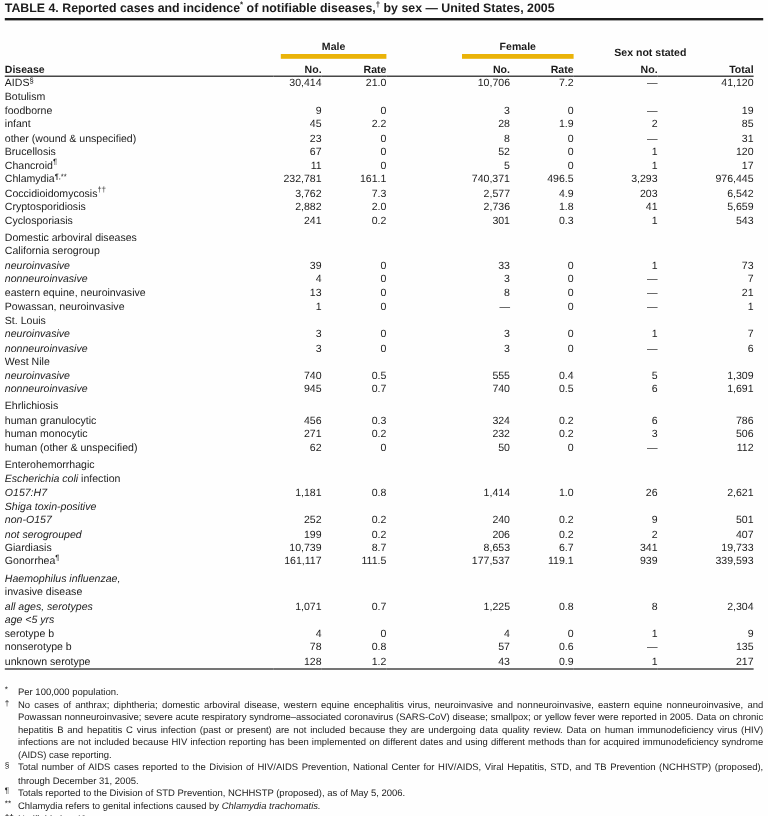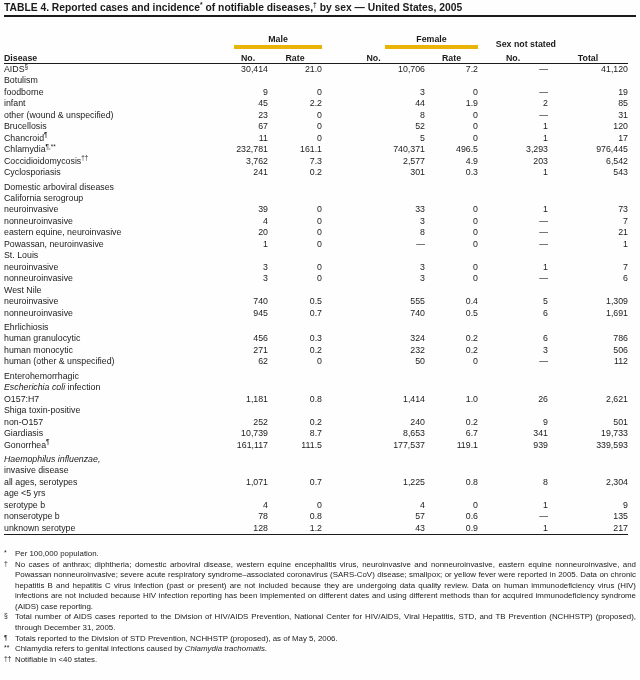--- a/index.html
+++ b/index.html
@@ -26,33 +26,33 @@
   thead th { font-weight:bold; font-size:8.8px; vertical-align:bottom; }
   tr.ghead th { height:13px; }
   .grp-ul {
     display:inline-block; text-align:center;
     border-bottom:4px solid #eab308; padding-bottom:1px;margin-top:10px;
   }
   .grp-male { width:88px; }
   .grp-female { width:93px; }
   th.g-right { text-align:right; }
   th.sns-h { text-align:right; }
-  .sns-span { position:relative; left:8px; }
+  .sns-span { position:relative; left:24px; }
   tr.chead th { border-bottom:1.8px solid #1b1b1b; height:14px; }
-  tr.chead th.num { }
+  tr.chead th.num { text-align:right; }
   tr.chead th.disease { text-align:left; padding-left:0;margin-left:48px; }
 
   tbody td { font-size:8.8px; line-height:11.45px; }
   td.num { text-align:right; }
   td.disease { overflow:visible; }
   td.disease sup { font-size:6.3px; line-height:0; position:relative; top:0.5px; }
   tr.gap td { padding-top:3px; }
   .ind0 { padding-left:0; }
   .ind1 { padding-left:5px; }
-  .ind2 { padding-left:10px; }
+  .ind2 { padding-left:10px;font-style:italic; }
   .ind3 { padding-left:15px; }
 
   .footnotes { margin-top:14px; }
   .fn {
     position:relative; padding-left:11px;
     font-size:7.9px; line-height:10.55px;
     text-align:justify;
   }
   .fn .marker {
     position:absolute; left:0; top:-1px; font-size:6.8px;
@@ -117,21 +117,21 @@
           <td class="num">0</td>
           <td class="num">3</td>
           <td class="num">0</td>
           <td class="num">—</td>
           <td class="num">19</td>
         </tr>
         <tr>
           <td class="disease ind1">infant</td>
           <td class="num">45</td>
           <td class="num">2.2</td>
-          <td class="num">44</td>
+          <td class="num">28</td>
           <td class="num">1.9</td>
           <td class="num">2</td>
           <td class="num">85</td>
         </tr>
         <tr>
           <td class="disease ind1">other (wound &amp; unspecified)</td>
           <td class="num">23</td>
           <td class="num">0</td>
           <td class="num">8</td>
           <td class="num">0</td>
@@ -168,20 +168,29 @@
         <tr>
           <td class="disease ind0">Coccidioidomycosis<sup>††</sup></td>
           <td class="num">3,762</td>
           <td class="num">7.3</td>
           <td class="num">2,577</td>
           <td class="num">4.9</td>
           <td class="num">203</td>
           <td class="num">6,542</td>
         </tr>
         <tr>
+          <td class="disease ind0">Cryptosporidiosis</td>
+          <td class="num">2,882</td>
+          <td class="num">2.0</td>
+          <td class="num">2,736</td>
+          <td class="num">1.8</td>
+          <td class="num">41</td>
+          <td class="num">5,659</td>
+        </tr>
+        <tr>
           <td class="disease ind0">Cyclosporiasis</td>
           <td class="num">241</td>
           <td class="num">0.2</td>
           <td class="num">301</td>
           <td class="num">0.3</td>
           <td class="num">1</td>
           <td class="num">543</td>
         </tr>
         <tr class="gap">
           <td class="disease ind0">Domestic arboviral diseases</td>
@@ -214,21 +223,21 @@
           <td class="disease ind2">nonneuroinvasive</td>
           <td class="num">4</td>
           <td class="num">0</td>
           <td class="num">3</td>
           <td class="num">0</td>
           <td class="num">—</td>
           <td class="num">7</td>
         </tr>
         <tr>
           <td class="disease ind1">eastern equine, neuroinvasive</td>
-          <td class="num">20</td>
+          <td class="num">13</td>
           <td class="num">0</td>
           <td class="num">8</td>
           <td class="num">0</td>
           <td class="num">—</td>
           <td class="num">21</td>
         </tr>
         <tr>
           <td class="disease ind1">Powassan, neuroinvasive</td>
           <td class="num">1</td>
           <td class="num">0</td>
@@ -364,20 +373,29 @@
           <td class="num"></td>
         </tr>
         <tr>
           <td class="disease ind2">non-O157</td>
           <td class="num">252</td>
           <td class="num">0.2</td>
           <td class="num">240</td>
           <td class="num">0.2</td>
           <td class="num">9</td>
           <td class="num">501</td>
+        </tr>
+        <tr>
+          <td class="disease ind2">not serogrouped</td>
+          <td class="num">199</td>
+          <td class="num">0.2</td>
+          <td class="num">206</td>
+          <td class="num">0.2</td>
+          <td class="num">2</td>
+          <td class="num">407</td>
         </tr>
         <tr>
           <td class="disease ind0">Giardiasis</td>
           <td class="num">10,739</td>
           <td class="num">8.7</td>
           <td class="num">8,653</td>
           <td class="num">6.7</td>
           <td class="num">341</td>
           <td class="num">19,733</td>
         </tr>

